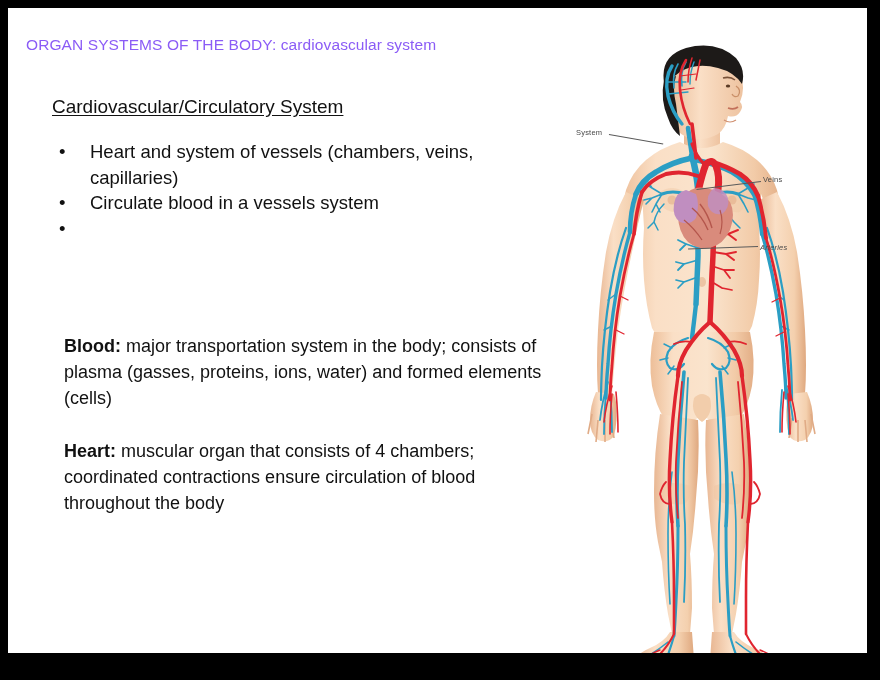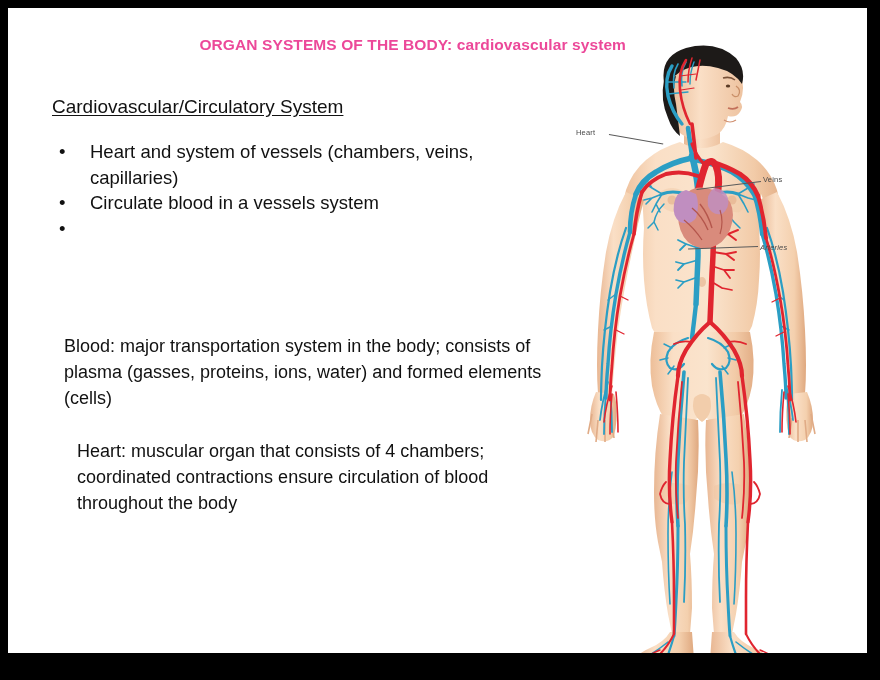--- a/index.html
+++ b/index.html
@@ -3,23 +3,22 @@
 <meta charset="utf-8">
 <style>
   html,body{margin:0;padding:0;background:#000;}
   body{width:880px;height:680px;overflow:hidden;font-family:"Liberation Sans",sans-serif;}
 
   .frame{position:relative;width:880px;height:680px;background:#000;box-sizing:border-box;}
   .slide{position:absolute;left:8px;top:8px;width:859px;height:645px;background:#ffffff;overflow:hidden;}
 
   .title{
     position:absolute;left:18px;top:28px;width:600px;
-    font-size:15.5px;font-weight:bold;color:#ec4899;letter-spacing:.1px;
+    font-size:15.5px;font-weight:normal;color:#8b5cf6;letter-spacing:.1px;
     white-space:nowrap;
-    text-align:right;
   }
 
   .body-col{position:absolute;left:44px;top:86px;width:510px;color:#111;}
 
   .subhead{
     font-size:19px;line-height:26px;color:#111;
     text-decoration:underline;text-underline-offset:2px;
     margin:0 0 19px 0;white-space:nowrap;
   }
 
@@ -29,23 +28,23 @@
     padding-left:38px;margin:0 0 0 0;
   }
   ul.bullets li .bul{
     position:absolute;left:7px;top:0;font-size:18.5px;line-height:25.5px;
   }
 
   .para{
     position:absolute;left:56px;width:500px;
     font-size:18px;line-height:26px;color:#111;
   }
-  .para b{font-weight:normal;}
+  .para b{font-weight:bold;}
   .p-blood{top:325px;}
-  .p-heart{top:430px;margin-left:13px;}
+  .p-heart{top:430px;}
 
   
   .figure{position:absolute;left:560px;top:34px;width:300px;height:612px;}
   .figure svg{display:block;width:300px;height:612px;}
 
   .lbl{
     position:absolute;font-size:7.5px;color:#4a4a4a;
     font-family:"Liberation Sans",sans-serif;white-space:nowrap;
     letter-spacing:.2px;
   }
@@ -338,21 +337,21 @@
           <path d="M120 150 Q110 158 110 172 Q110 190 120 200 Q130 208 142 206 Q156 202 162 188 Q168 172 162 160 Q152 148 138 146 Q127 144 120 150 Z" fill="#d98b7c"></path>
           <path d="M118 148 Q108 150 106 162 Q104 174 112 180 Q122 184 128 176 Q132 162 128 152 Z" fill="#c08ec0"></path>
           <path d="M146 146 Q156 146 160 156 Q162 166 154 172 Q144 174 140 164 Q138 152 146 146 Z" fill="#c08ec0" opacity=".85"></path>
           <path d="M124 166 Q134 174 140 188 M132 162 Q140 172 144 186" stroke="#b4564c" stroke-width="1.4" fill="none"></path>
           <path d="M116 178 Q126 186 134 198" stroke="#b4564c" stroke-width="1.2" fill="none"></path>
           <path d="M152 168 Q156 180 152 192" stroke="#b4564c" stroke-width="1.2" fill="none"></path>
         </g>
       </svg>
 
       <div class="leader ld-veins"></div>
-      <div class="lbl lbl-veins">Heart</div>
+      <div class="lbl lbl-veins">System</div>
 
       <div class="leader ld-heart"></div>
       <div class="lbl lbl-heart">Veins</div>
 
       <div class="leader ld-arteries"></div>
       <div class="lbl lbl-arteries">Arteries</div>
     </div>
 
   </div>
 </div>

